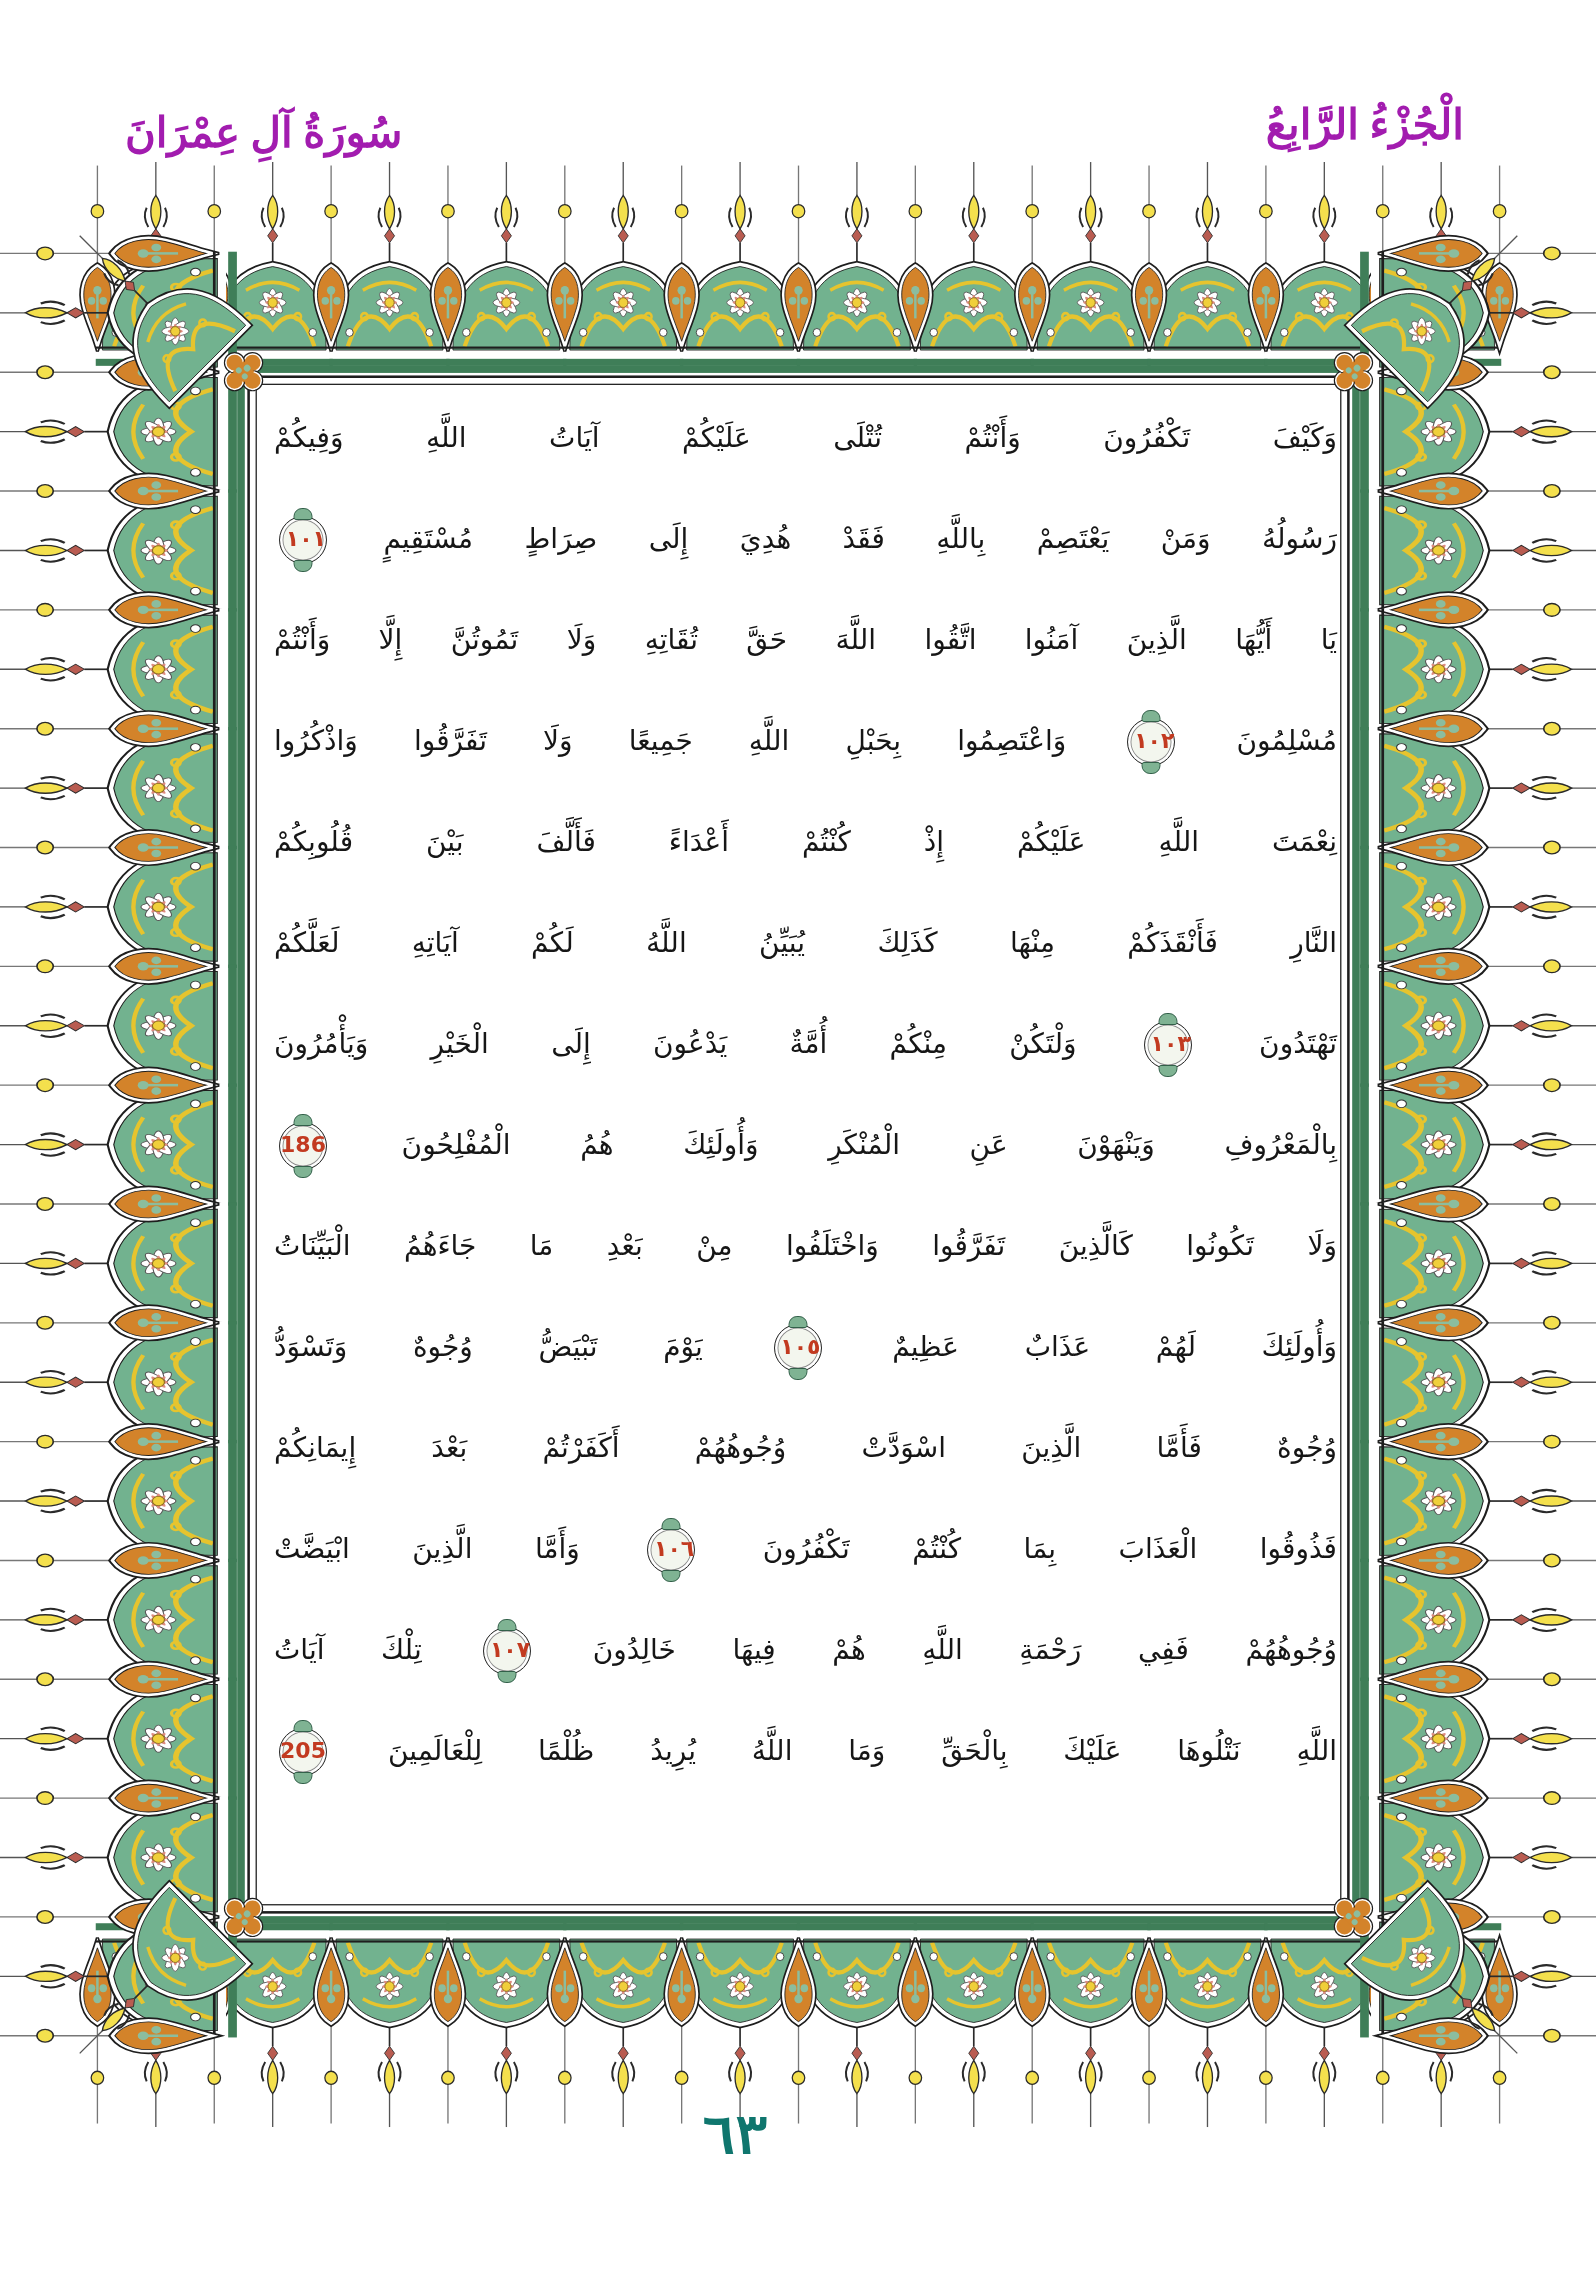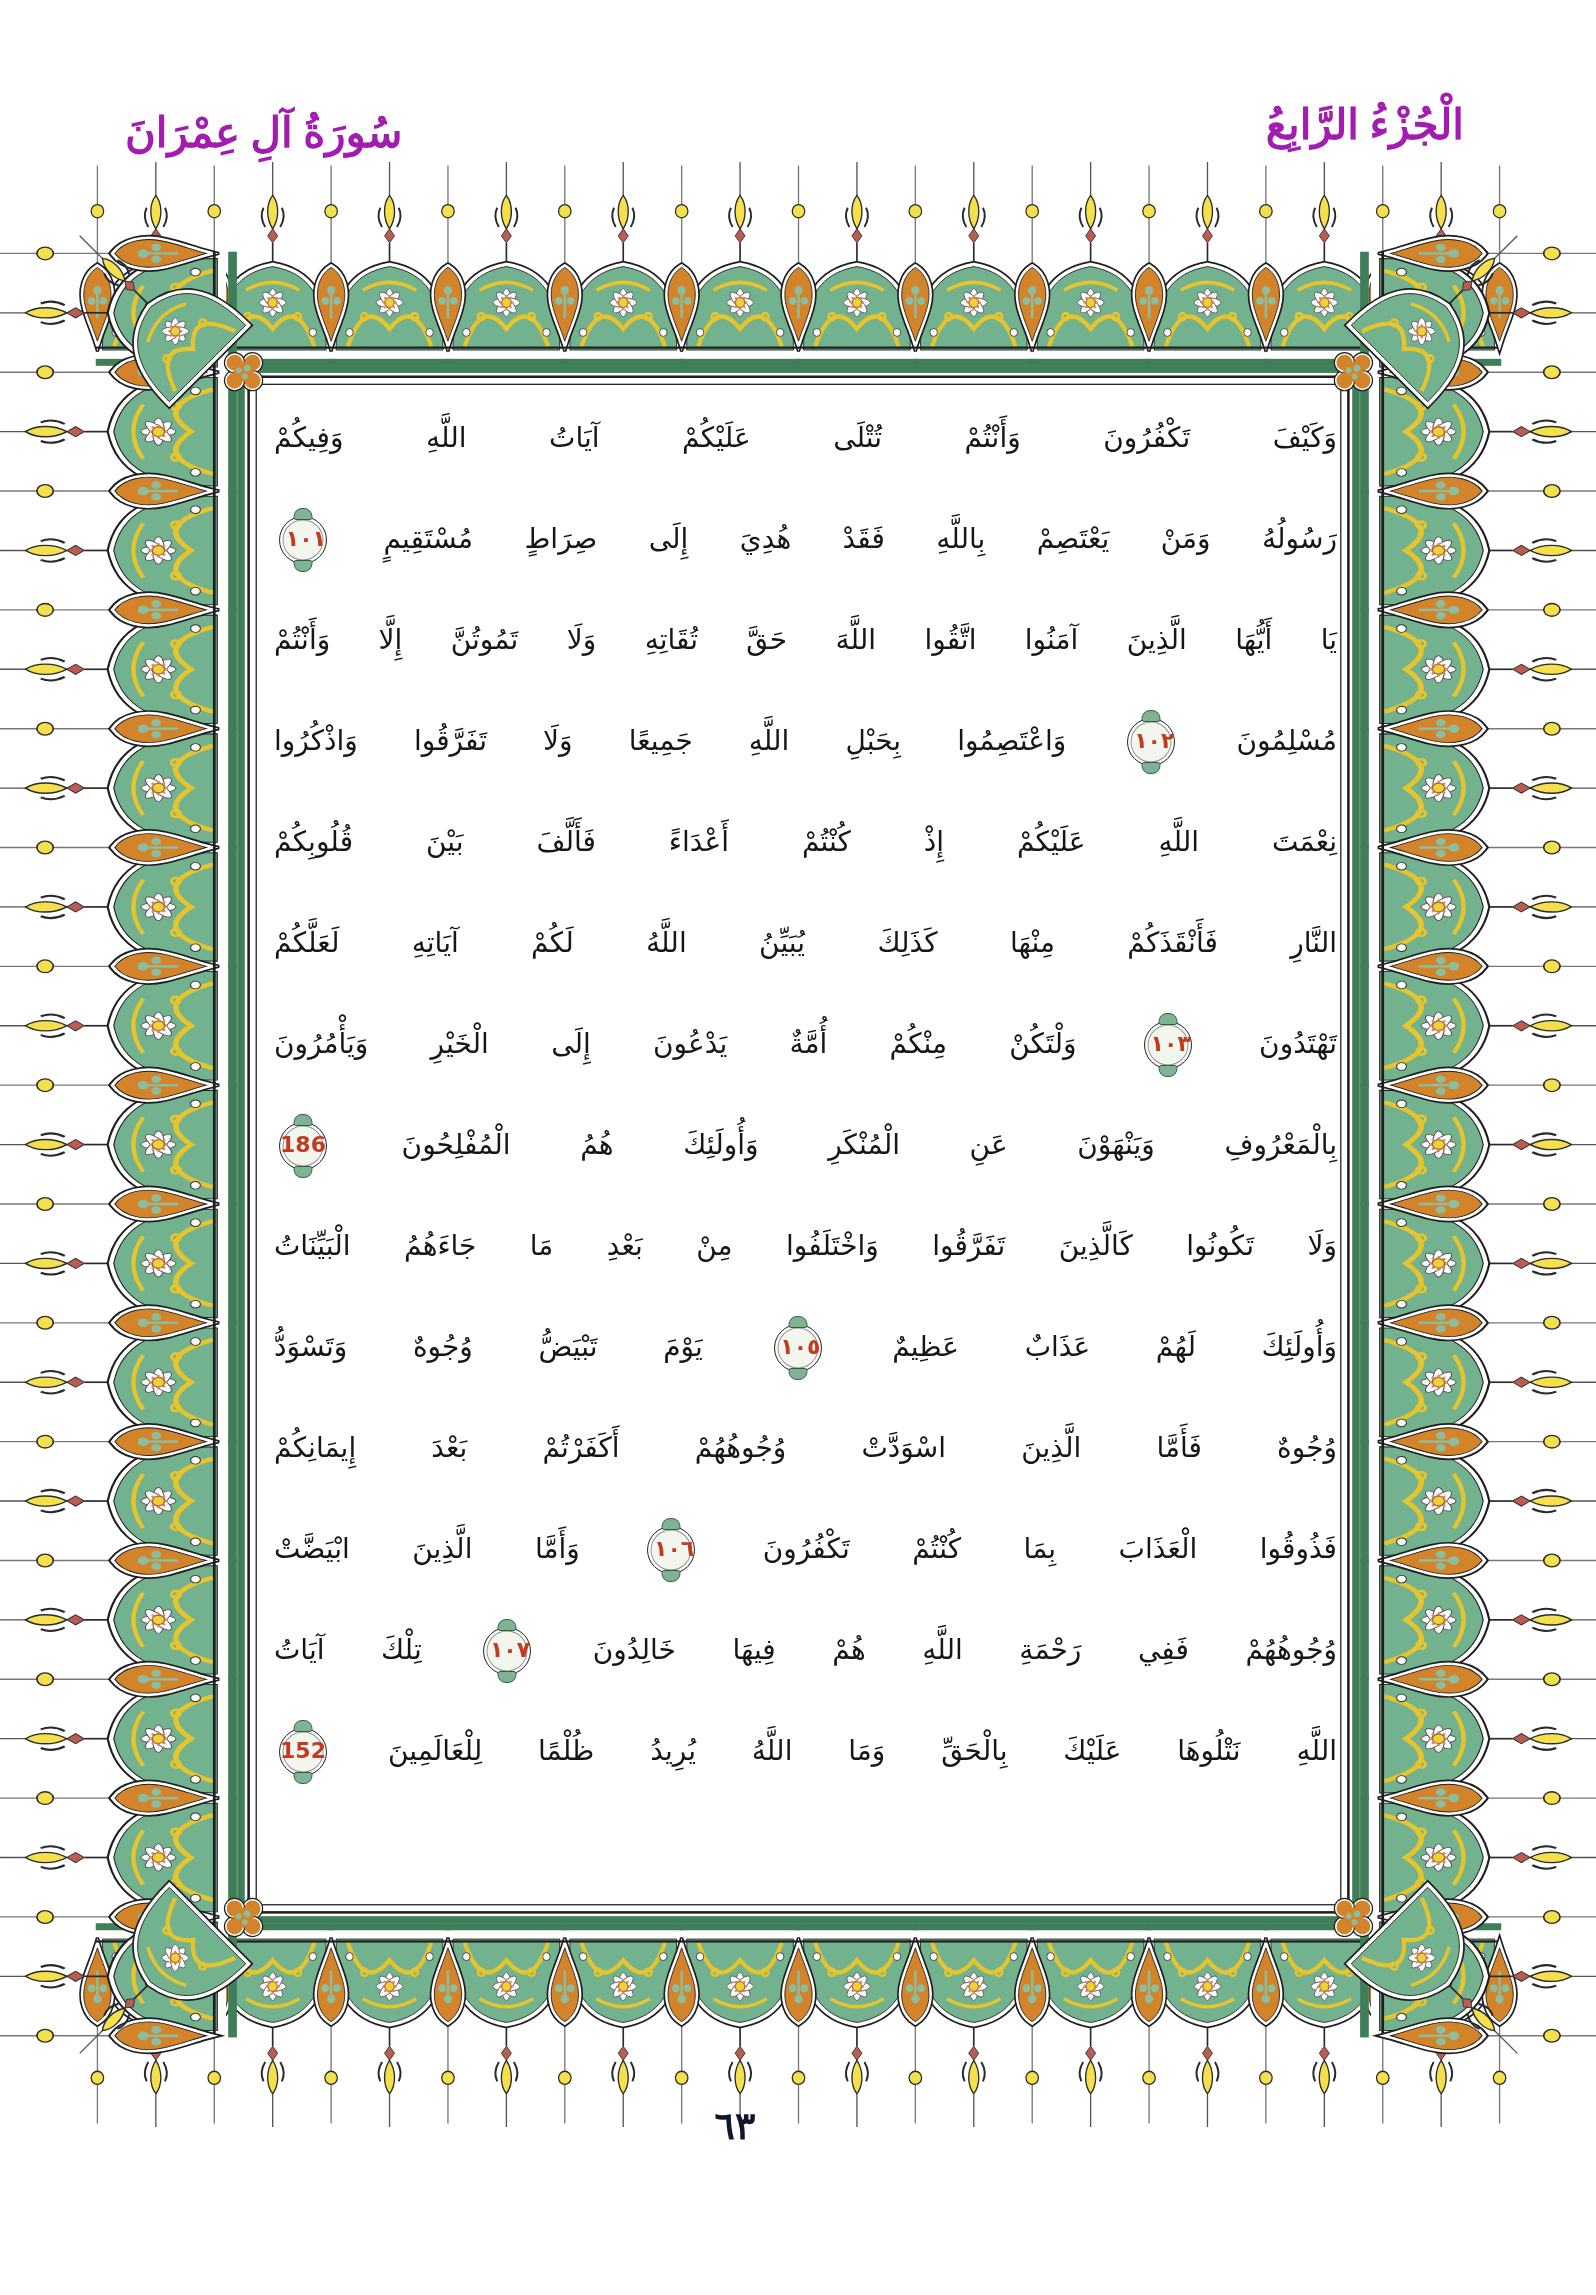--- a/index.html
+++ b/index.html
@@ -36,22 +36,22 @@
     width:17px;height:10px;background:#7fb393;border:0.8px solid #33604a;
   }
   .vm::before{top:-9.3px;border-radius:8.4px 8.4px 2.5px 2.5px;}
   .vm::after{bottom:-9.3px;border-radius:2.5px 2.5px 8.4px 8.4px;}
   .vm-n{
     display:block;width:100%;height:100%;line-height:44px;text-align:center;
     font-size:22px;color:#c23a20;font-weight:bold;direction:rtl;
   }
   .pagenum{
     position:absolute;left:735px;top:2104px;transform:translateX(-50%);
-    color:#0f172a;font-size:38px;font-weight:bold;
-    font-family:Liberation Serif, serif;
+    color:#0f766e;font-size:54px;font-weight:bold;
+    font-family:Liberation Mono, monospace;
   }
 </style>
 </head>
 <body>
 
 <div class="page">
 
   <div class="hdr hdr-left">سُورَةُ آلِ عِمْرَانَ</div>
   <div class="hdr hdr-right">الْجُزْءُ الرَّابِعُ</div>
 
@@ -228,18 +228,18 @@
       <div class="line"><span class="seg">مُسْلِمُونَ</span> <span class="vm"><span class="vm-n">١٠٢</span></span> <span class="seg">وَاعْتَصِمُوا بِحَبْلِ اللَّهِ جَمِيعًا وَلَا تَفَرَّقُوا وَاذْكُرُوا</span> </div>
       <div class="line"><span class="seg">نِعْمَتَ اللَّهِ عَلَيْكُمْ إِذْ كُنْتُمْ أَعْدَاءً فَأَلَّفَ بَيْنَ قُلُوبِكُمْ</span> </div>
       <div class="line"><span class="seg">النَّارِ فَأَنْقَذَكُمْ مِنْهَا كَذَلِكَ يُبَيِّنُ اللَّهُ لَكُمْ آيَاتِهِ لَعَلَّكُمْ</span> </div>
       <div class="line"><span class="seg">تَهْتَدُونَ</span> <span class="vm"><span class="vm-n">١٠٣</span></span> <span class="seg">وَلْتَكُنْ مِنْكُمْ أُمَّةٌ يَدْعُونَ إِلَى الْخَيْرِ وَيَأْمُرُونَ</span> </div>
       <div class="line"><span class="seg">بِالْمَعْرُوفِ وَيَنْهَوْنَ عَنِ الْمُنْكَرِ وَأُولَئِكَ هُمُ الْمُفْلِحُونَ</span> <span class="vm"><span class="vm-n">186</span></span> </div>
       <div class="line"><span class="seg">وَلَا تَكُونُوا كَالَّذِينَ تَفَرَّقُوا وَاخْتَلَفُوا مِنْ بَعْدِ مَا جَاءَهُمُ الْبَيِّنَاتُ</span> </div>
       <div class="line"><span class="seg">وَأُولَئِكَ لَهُمْ عَذَابٌ عَظِيمٌ</span> <span class="vm"><span class="vm-n">١٠٥</span></span> <span class="seg">يَوْمَ تَبْيَضُّ وُجُوهٌ وَتَسْوَدُّ</span> </div>
       <div class="line"><span class="seg">وُجُوهٌ فَأَمَّا الَّذِينَ اسْوَدَّتْ وُجُوهُهُمْ أَكَفَرْتُمْ بَعْدَ إِيمَانِكُمْ</span> </div>
       <div class="line"><span class="seg">فَذُوقُوا الْعَذَابَ بِمَا كُنْتُمْ تَكْفُرُونَ</span> <span class="vm"><span class="vm-n">١٠٦</span></span> <span class="seg">وَأَمَّا الَّذِينَ ابْيَضَّتْ</span> </div>
       <div class="line"><span class="seg">وُجُوهُهُمْ فَفِي رَحْمَةِ اللَّهِ هُمْ فِيهَا خَالِدُونَ</span> <span class="vm"><span class="vm-n">١٠٧</span></span> <span class="seg">تِلْكَ آيَاتُ</span> </div>
-      <div class="line"><span class="seg">اللَّهِ نَتْلُوهَا عَلَيْكَ بِالْحَقِّ وَمَا اللَّهُ يُرِيدُ ظُلْمًا لِلْعَالَمِينَ</span> <span class="vm"><span class="vm-n">152</span></span> </div>
+      <div class="line"><span class="seg">اللَّهِ نَتْلُوهَا عَلَيْكَ بِالْحَقِّ وَمَا اللَّهُ يُرِيدُ ظُلْمًا لِلْعَالَمِينَ</span> <span class="vm"><span class="vm-n">205</span></span> </div>
     </div>
 
   <div class="pagenum">٦٣</div>
 </div>
 
 
 </body></html>

